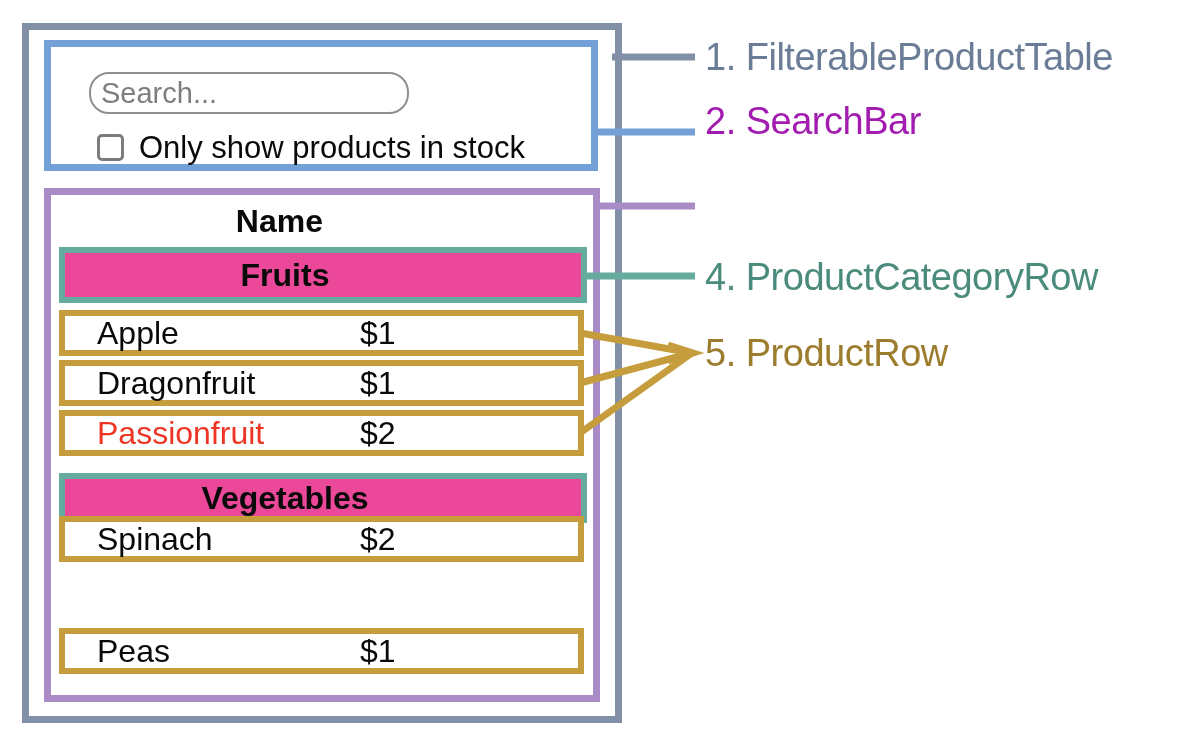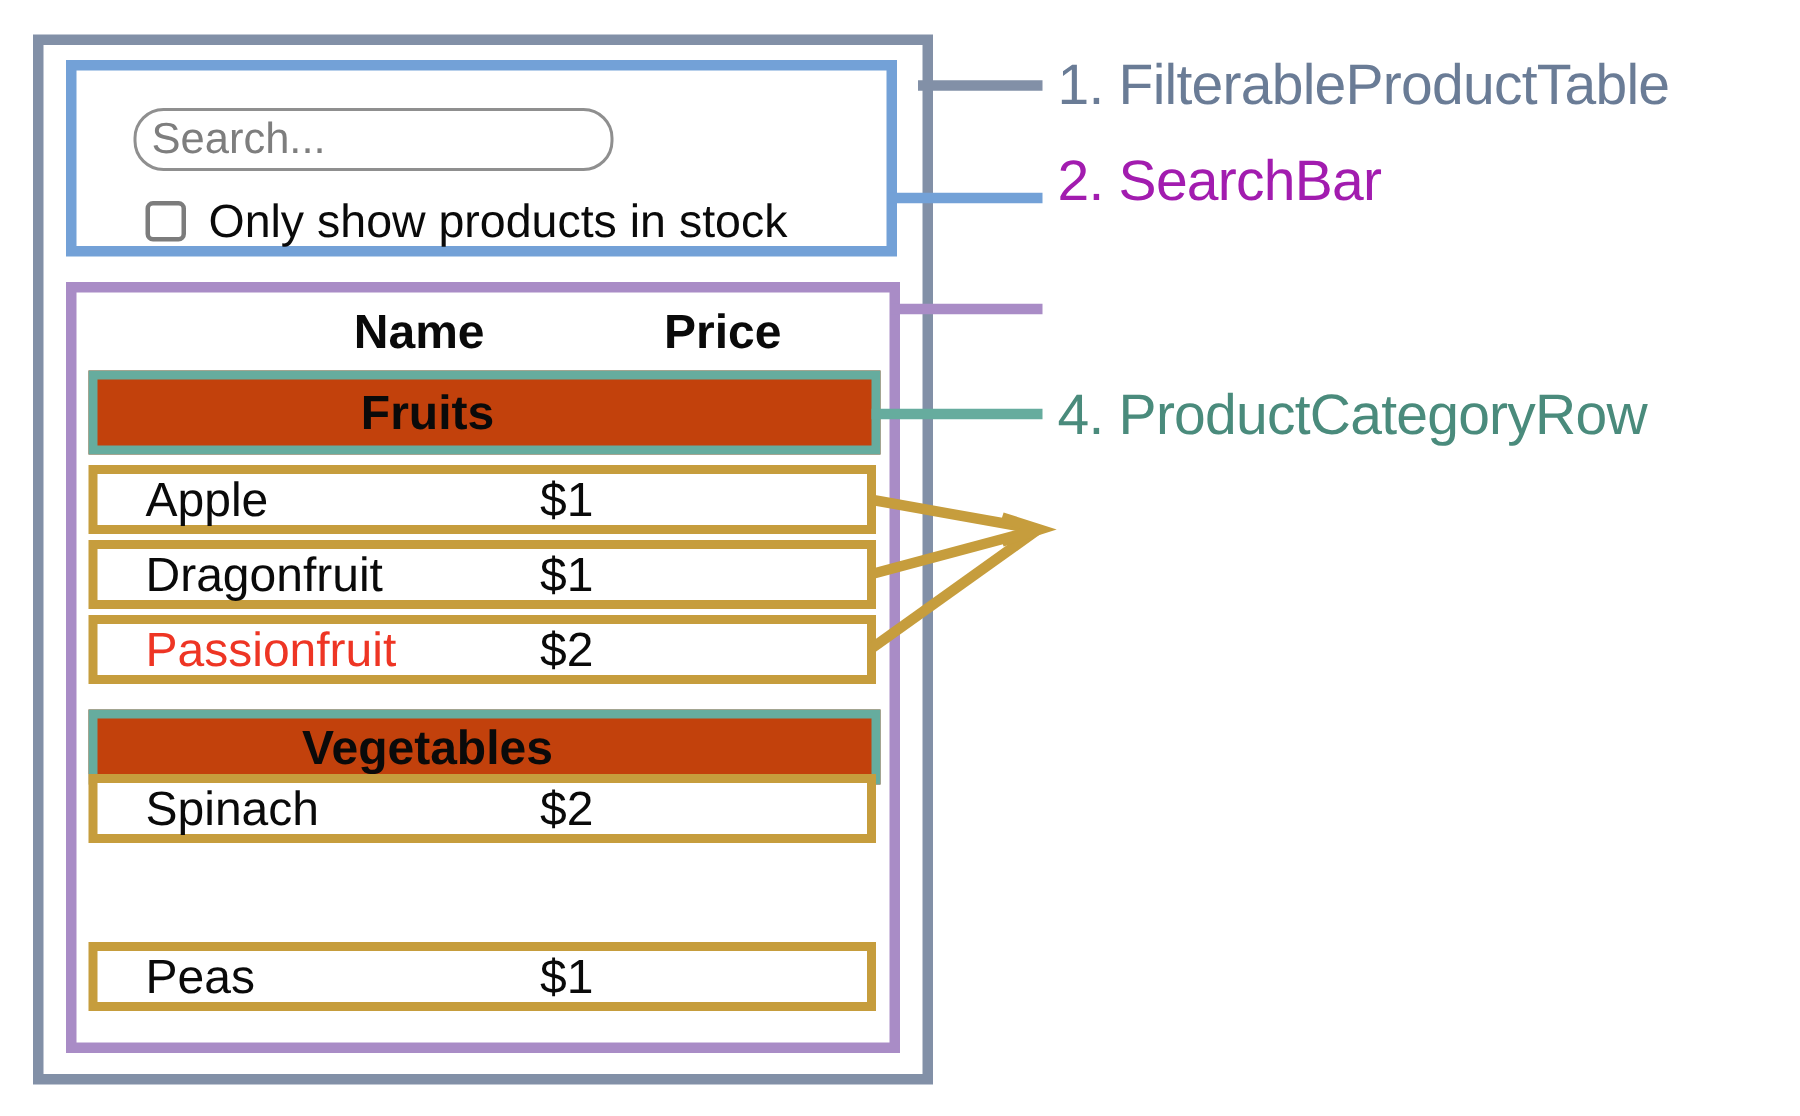--- a/index.html
+++ b/index.html
@@ -18,21 +18,21 @@
   }
   .search-input::placeholder{color:#7E7E7E;opacity:1;}
   .checkbox{left:97px;top:134px;width:27px;height:27px;border:3px solid #7C7C7C;border-radius:5px;background:#fff;cursor:pointer;}
   .checkbox-label{left:139px;top:131px;height:34px;line-height:34px;font-size:31px;white-space:nowrap;}
 
   .ptable-box{left:44px;top:188px;width:556px;height:514px;border:7px solid #A98CC6;background:#fff;}
   .hdr{top:205px;width:200px;height:32px;line-height:32px;font-size:32px;font-weight:bold;text-align:right;}
   .hdr-name{left:123px;}
   .hdr-price{left:321px;}
 
-  .cat-row{left:59px;width:528px;border:6px solid #66AC9E;background:#c2410c;
+  .cat-row{left:59px;width:528px;border:6px solid #66AC9E;background:#ec4899;
            font-size:32px;font-weight:bold;text-align:center;padding-right:76px;}
   .cat-fruits{top:247px;height:56px;line-height:44px;}
   .cat-veg{top:473px;height:50px;line-height:38px;}
 
   .prow{left:59px;width:525px;height:46px;border:6px solid #C69D3D;background:#fff;}
   .pname{position:absolute;left:32px;top:0;height:34px;line-height:34px;font-size:32px;white-space:nowrap;}
   .pprice{position:absolute;left:295px;top:0;height:34px;line-height:34px;font-size:32px;}
 
   
   .legend-label{left:705px;height:48px;line-height:48px;font-size:38px;white-space:nowrap;letter-spacing:-0.5px;}
@@ -46,21 +46,20 @@
 
   <div class="abs outer-box"></div>
 
   <div class="abs search-box"></div>
   <input class="abs search-input" type="text" placeholder="Search..." style="">
   <div class="abs checkbox"></div>
   <div class="abs checkbox-label">Only show products in stock</div>
 
   <div class="abs ptable-box"></div>
   <div class="abs hdr hdr-name">Name</div>
-  <div class="abs hdr hdr-price">Price</div>
 
   <div class="abs cat-row cat-fruits">Fruits</div>
 
   <div class="abs prow" style="top:310px">
     <span class="pname" style="color: rgb(10, 10, 10);">Apple</span>
     <span class="pprice">$1</span>
   </div>
   <div class="abs prow" style="top:360px">
     <span class="pname" style="color: rgb(10, 10, 10);">Dragonfruit</span>
     <span class="pprice">$1</span>
@@ -88,14 +87,15 @@
     <line x1="581" y1="276" x2="695" y2="276" stroke="#66AC9E" stroke-width="7"></line>
     <line x1="580" y1="333" x2="692" y2="353" stroke="#C69D3D" stroke-width="7"></line>
     <line x1="580" y1="383" x2="692" y2="353" stroke="#C69D3D" stroke-width="7"></line>
     <line x1="580" y1="433" x2="692" y2="353" stroke="#C69D3D" stroke-width="7"></line>
     <path d="M 668 345 L 693 353 L 668 361" fill="none" stroke="#C69D3D" stroke-width="7"></path>
   </svg>
 
   <div class="abs legend-label" style="top: 33px; color: rgb(106, 124, 150);">1. FilterableProductTable</div>
   <div class="abs legend-label" style="top: 97px; color: #a21caf;">2. SearchBar</div>
   <div class="abs legend-label" style="top: 253px; color: rgb(74, 139, 124);">4. ProductCategoryRow</div>
+  <div class="abs legend-label" style="top: 329px; color: rgb(156, 124, 45);">5. ProductRow</div>
 
 </div>
 
 </body></html>

